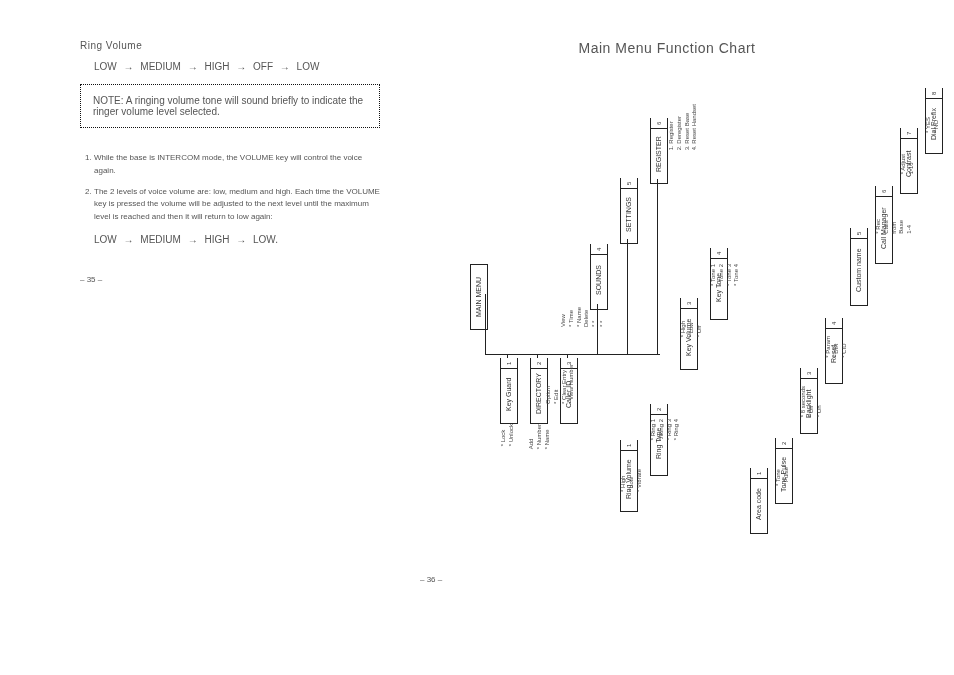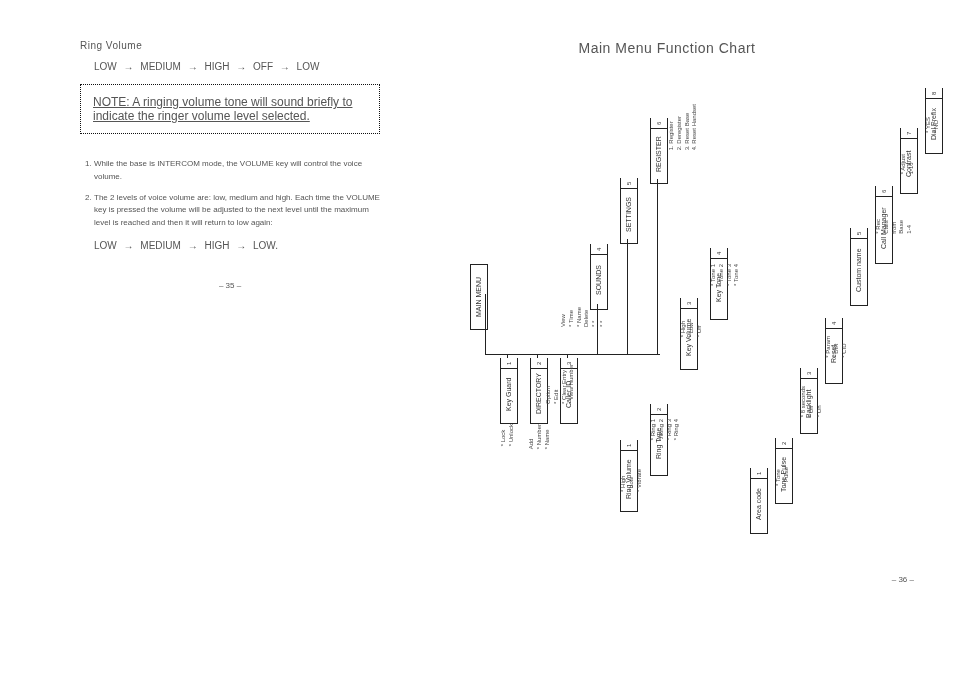--- a/index.html
+++ b/index.html
@@ -53,27 +53,26 @@
     color: #555;
     margin: 6px 0 12px 14px;
   }
   .seq .arrow {
     display: inline-block;
     margin: 0 4px;
   }
   .note-box {
     border: 1px dotted #111;
     padding: 10px 12px;
-    font-size: 12px;
+    font-size: 10px;
     color: #555;
     margin: 8px 0 24px 0;
-    text-decoration: underline;
   }
   .page-num {
-    text-align: center;
+    text-align: left;
     font-size: 8px;
     color: #555;
     margin-top: 30px;
   }
   
   .chart-area {
     position: relative;
     width: 100%;
     height: 500px;
   }
@@ -104,21 +103,21 @@
   .items div { margin: 0; }
   .line {
     position: absolute;
     background: #222;
   }
   .right-page-num {
     position: absolute;
     bottom: -10px;
     left: 0;
     right: 0;
-    text-align: right;
+    text-align: left;
     font-size: 8px;
     color: #555;
   }
 </style>
 </head>
 <body>
 
 <div class="page-wrap">
 
   <div class="left-col">
@@ -132,21 +131,21 @@
       <span>HIGH</span>
       <span class="arrow">→</span>
       <span>OFF</span>
       <span class="arrow">→</span>
       <span>LOW</span>
     </div>
 
     <div class="note-box">NOTE: A ringing volume tone will sound briefly to indicate the ringer volume level selected.</div>
 
     <ol>
-      <li>While the base is INTERCOM mode, the VOLUME key will control the voice volume.</li>
+      <li>While the base is INTERCOM mode, the VOLUME key will control the voice again.</li>
       <li>The 2 levels of voice volume are: low, medium and high. Each time the VOLUME key is pressed the volume will be adjusted to the next level until the maximum level is reached and then it will return to low again:</li>
     </ol>
     <div class="seq">
       <span>LOW</span>
       <span class="arrow">→</span>
       <span>MEDIUM</span>
       <span class="arrow">→</span>
       <span>HIGH</span>
       <span class="arrow">→</span>
       <span>LOW.</span>

